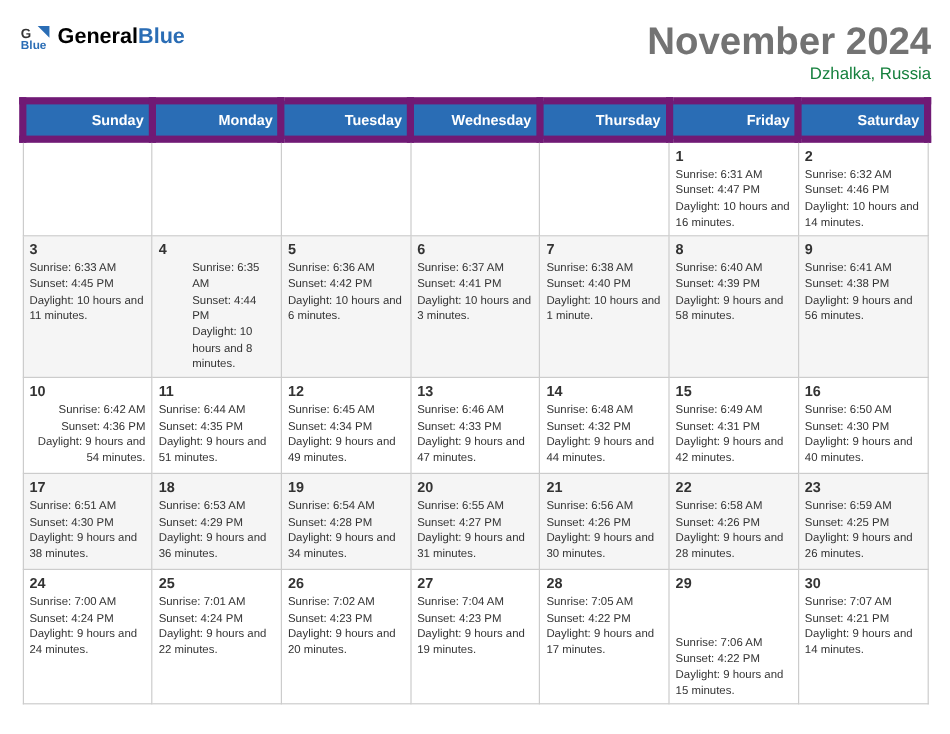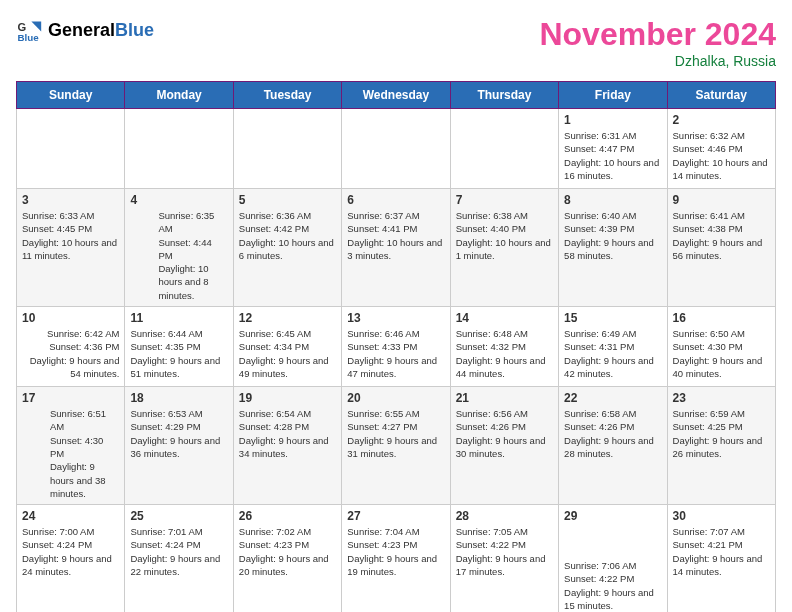--- a/index.html
+++ b/index.html
@@ -24,39 +24,39 @@
     .logo-icon {
       width: 28px;
       height: 28px;
     }
     .title-block {
       text-align: right;
     }
     .month-title {
       font-size: 32px;
       font-weight: bold;
-      color: #ec4899;
+      color: #737373;
     }
     .location {
       font-size: 14px;
       color: #15803d;
     }
     table {
       width: 100%;
       border-collapse: collapse;
       table-layout: fixed;
     }
     thead tr th {
       background-color: #2a6db5;
       color: #fff;
       font-size: 12px;
       font-weight: bold;
       padding: 6px 4px;
-      text-align: center;
-      border: 1px solid #701a75;
+      text-align: right;
+      border: 6px solid #701a75;
     }
     tbody tr td {
       border: 1px solid #ccc;
       vertical-align: top;
       padding: 4px 5px;
       font-size: 10px;
       color: #333;
       background: #fff;
       height: 80px;
     }
@@ -216,21 +216,21 @@
         <td>
           <span class="day-num">16</span>
           <div class="day-info" style="white-space: pre-line;">Sunrise: 6:50 AM
 Sunset: 4:30 PM
 Daylight: 9 hours and 40 minutes.</div>
         </td>
       </tr>
       <tr>
         <td>
           <span class="day-num">17</span>
-          <div class="day-info" style="white-space: pre-line; margin-left: 28px;">Sunrise: 6:51 AM
+          <div class="day-info" style="white-space: pre-line;">Sunrise: 6:51 AM
 Sunset: 4:30 PM
 Daylight: 9 hours and 38 minutes.</div>
         </td>
         <td>
           <span class="day-num">18</span>
           <div class="day-info" style="white-space: pre-line;">Sunrise: 6:53 AM
 Sunset: 4:29 PM
 Daylight: 9 hours and 36 minutes.</div>
         </td>
         <td>

